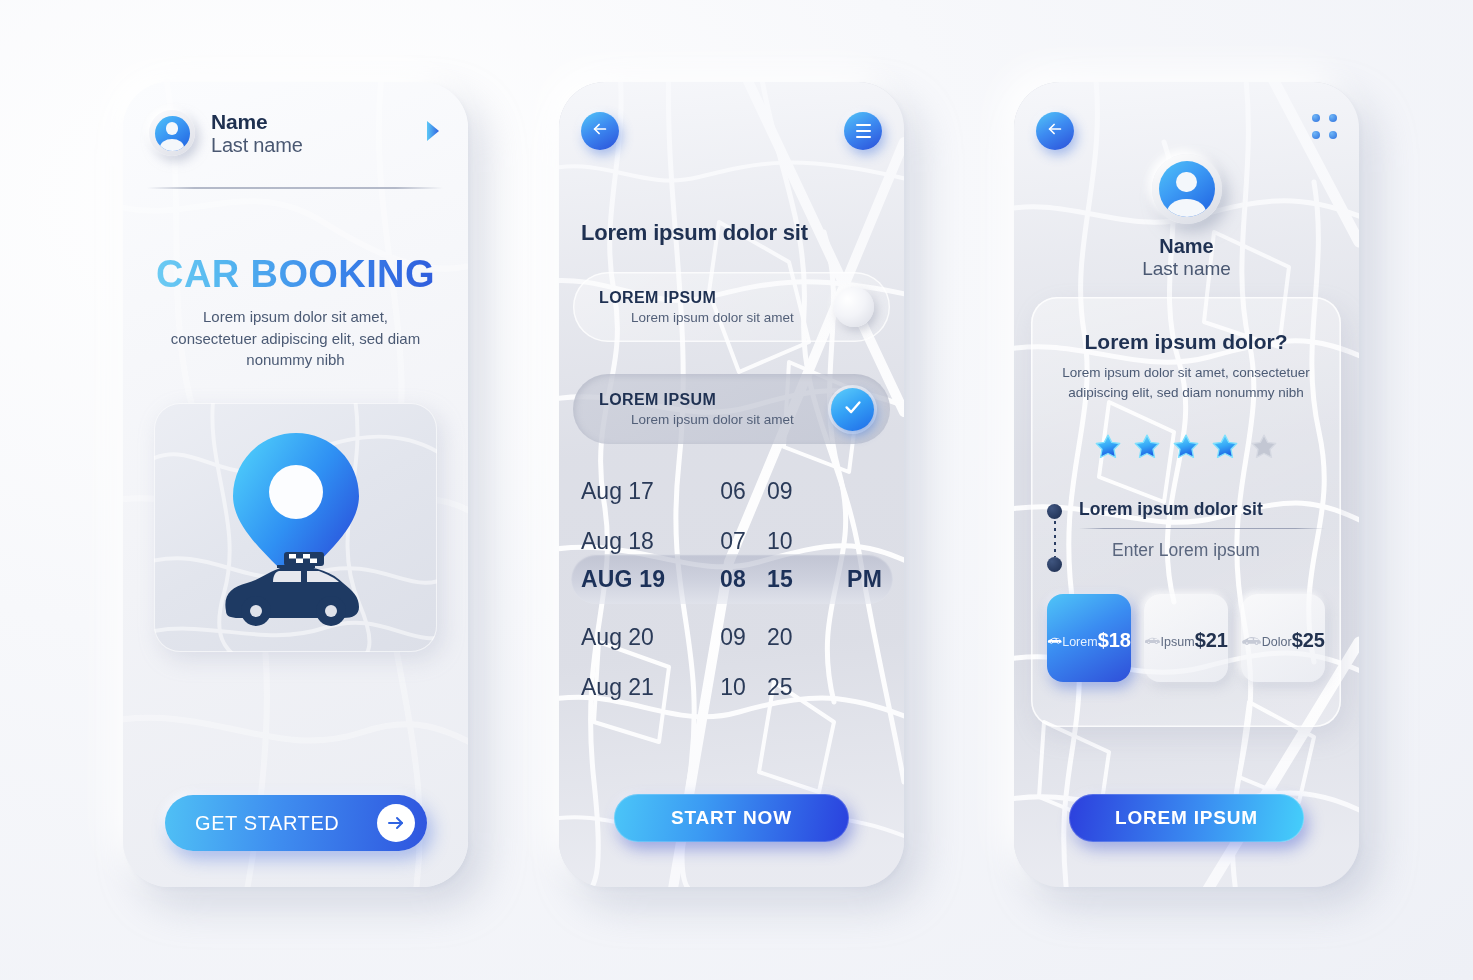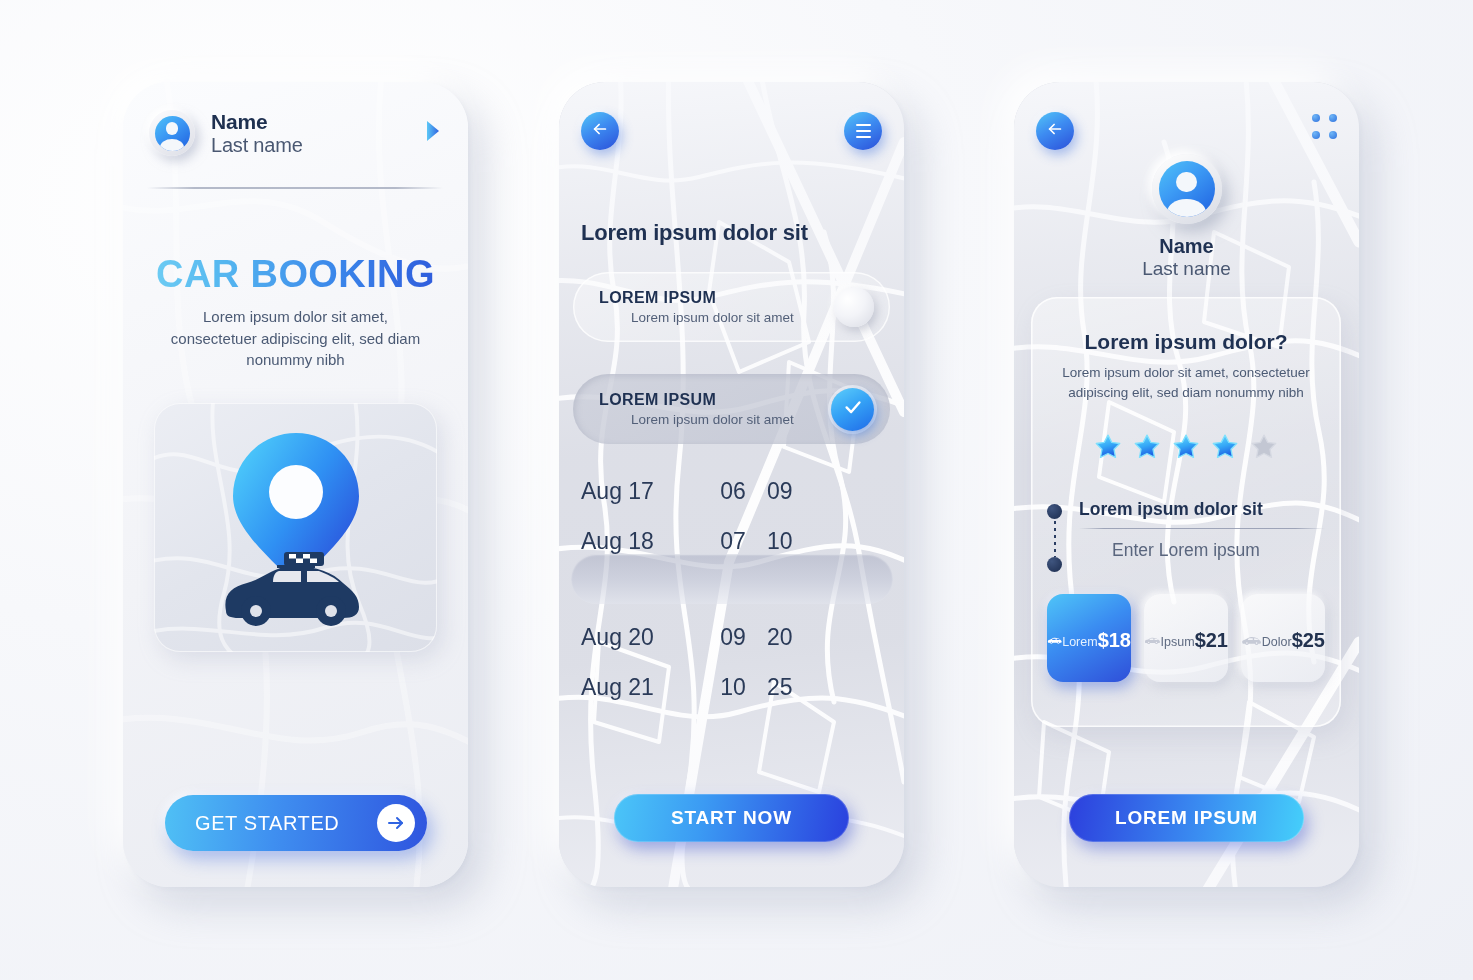--- a/index.html
+++ b/index.html
@@ -437,20 +437,26 @@
       <span class="pc-ampm"></span>
     </div>
 
     <div class="picker-row" style="top:54px">
       <span class="pc-date">Aug 18</span>
       <span class="pc-h">07</span>
       <span class="pc-m">10</span>
       <span class="pc-ampm"></span>
     </div>
 
+    <div class="picker-row sel" style="top:92px;height:50px">
+      <span class="pc-date">AUG 19</span>
+      <span class="pc-h">08</span>
+      <span class="pc-m">15</span>
+      <span class="pc-ampm">PM</span>
+    </div>
 
     <div class="picker-row" style="top:150px">
       <span class="pc-date">Aug 20</span>
       <span class="pc-h">09</span>
       <span class="pc-m">20</span>
       <span class="pc-ampm"></span>
     </div>
 
     <div class="picker-row" style="top:200px">
       <span class="pc-date">Aug 21</span>

